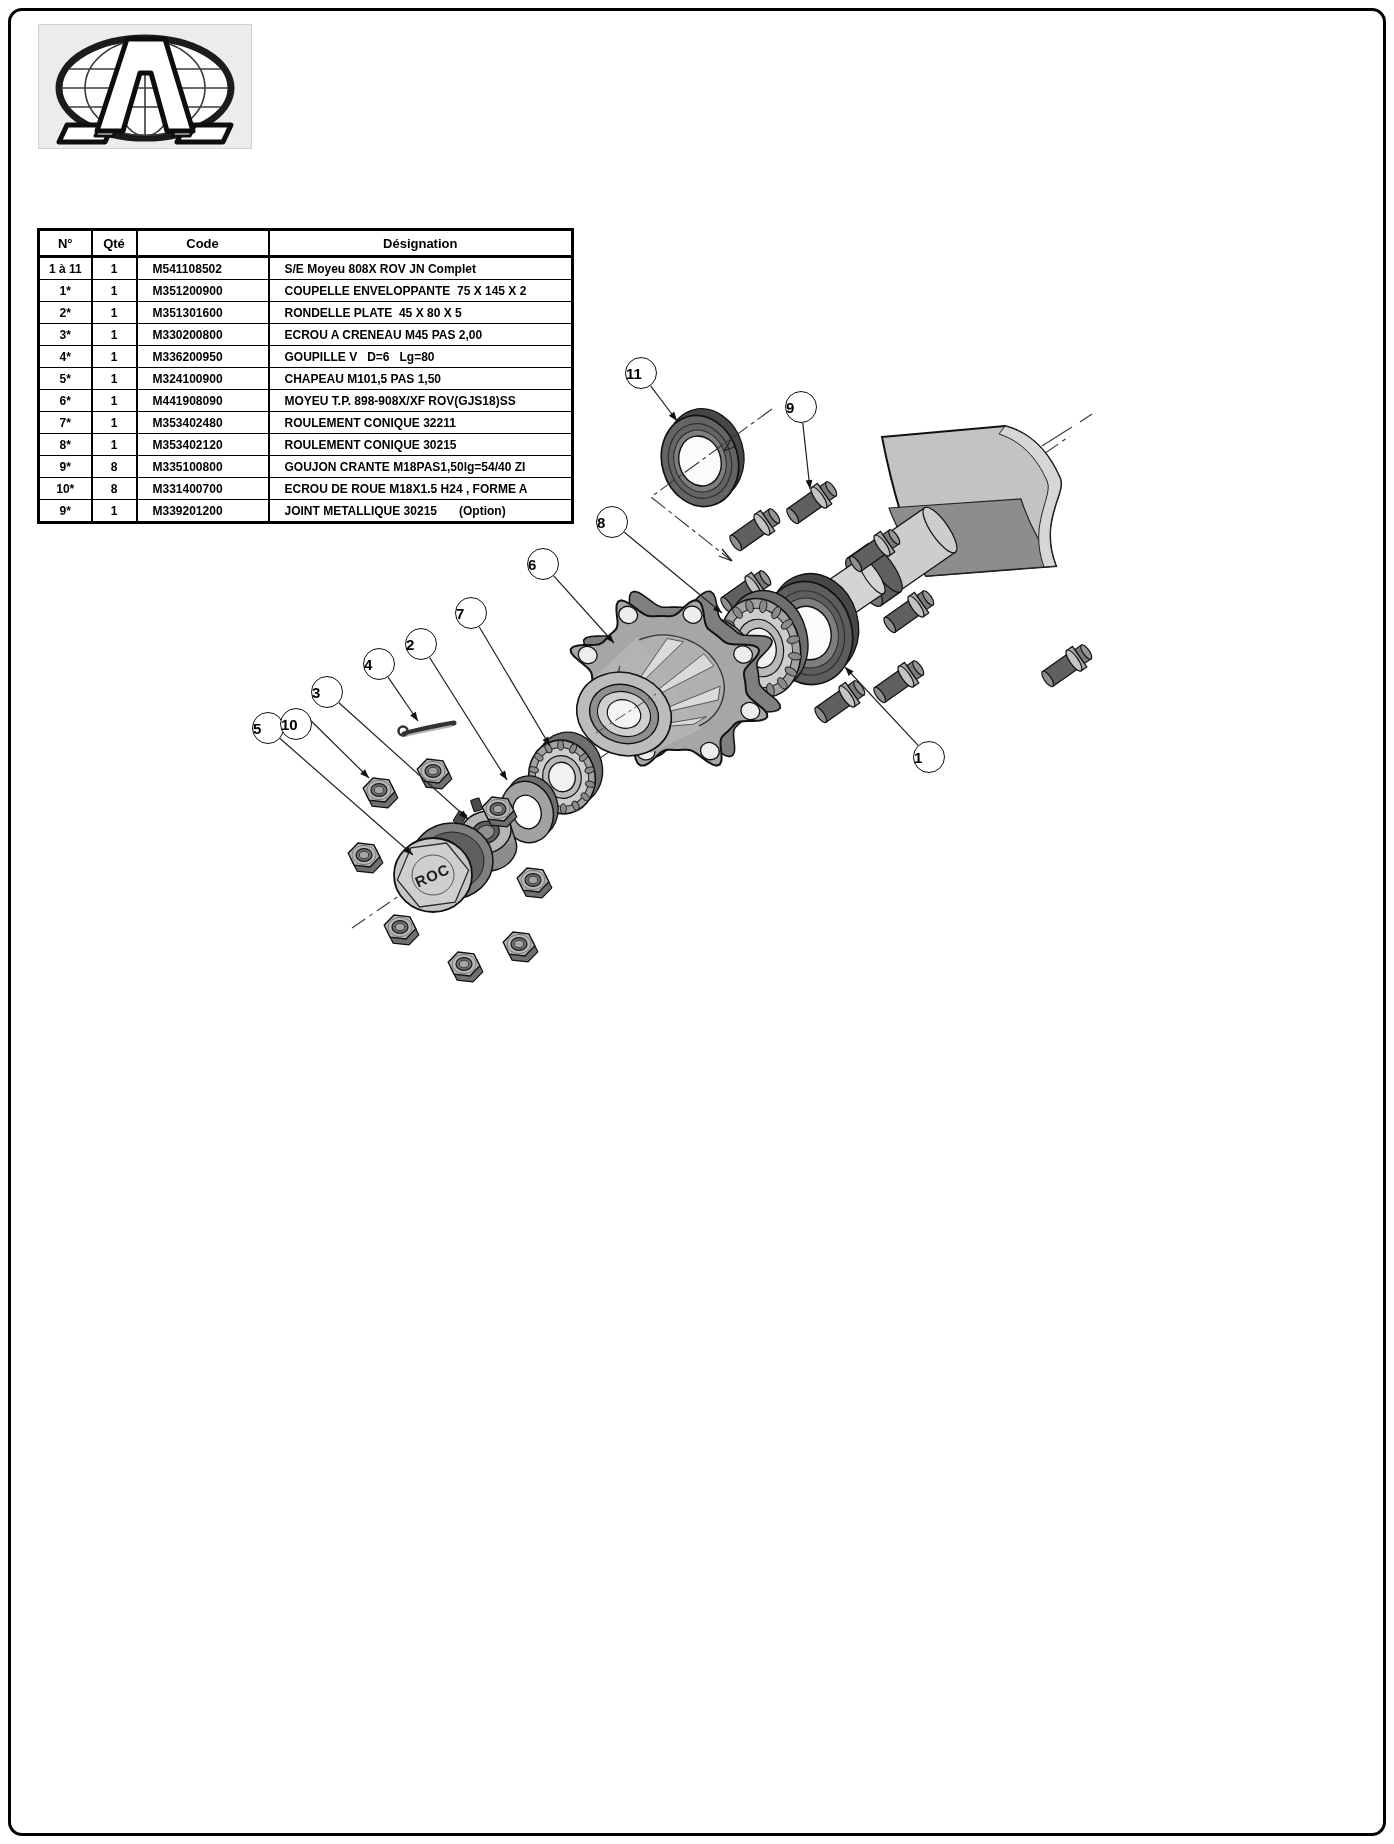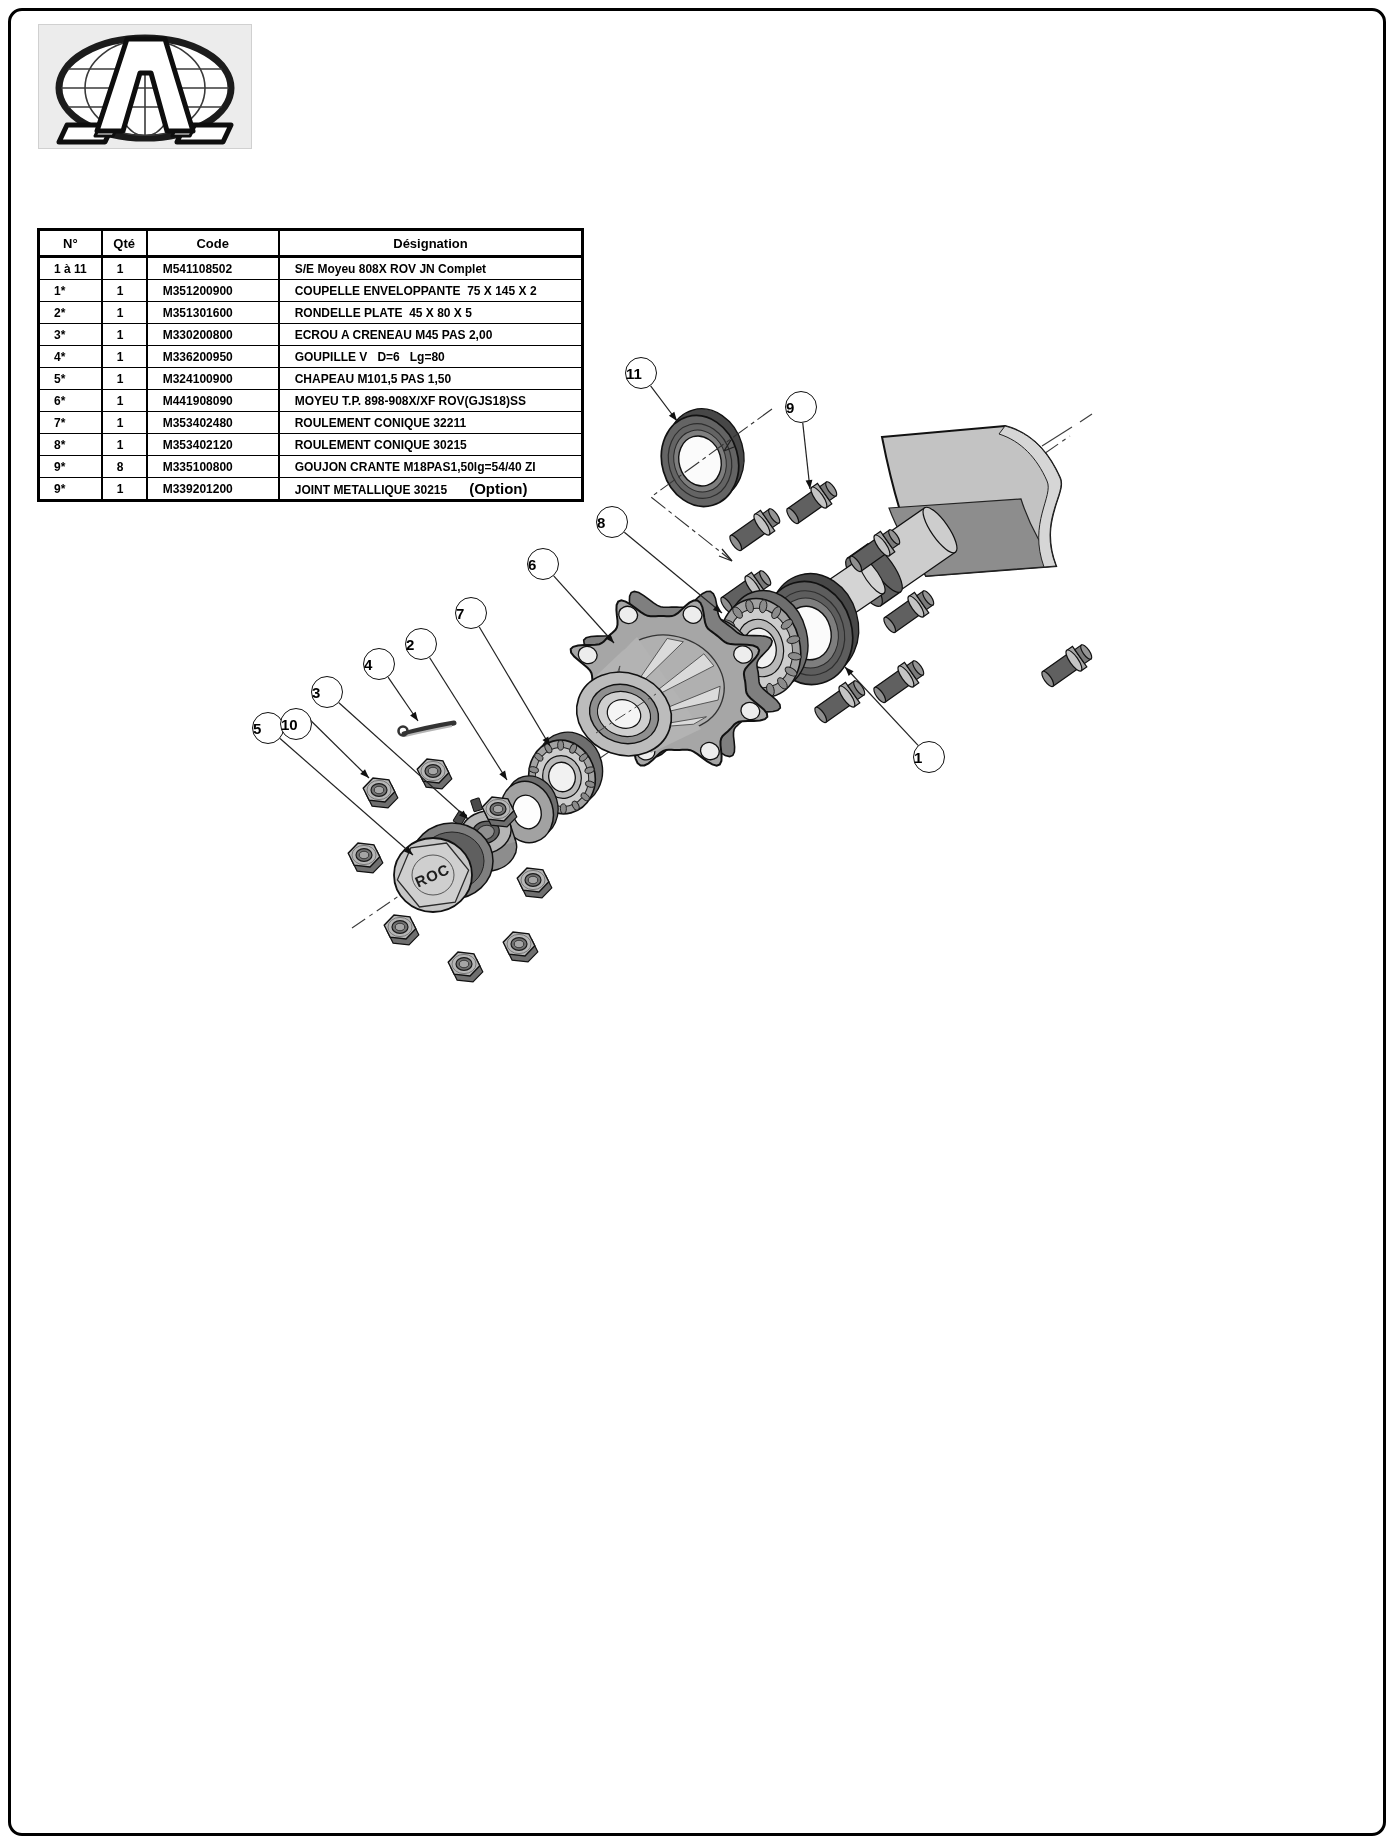--- a/index.html
+++ b/index.html
@@ -10,23 +10,23 @@
   .logo-box{position:absolute;left:38px;top:24px;width:212px;height:123px;
             background:#ececec;border:1px solid #d0d0d0;}
   
   table.parts{position:absolute;left:37px;top:228px;border-collapse:collapse;
               border:3px solid #000;table-layout:fixed;}
   table.parts th{border:2px solid #000;border-bottom:3px solid #000;height:24px;
                  font-size:13px;font-weight:bold;text-align:center;padding:0 4px;color:#000;}
   table.parts td{border:2px solid #000;border-top-width:1px;border-bottom-width:1px;
                  height:21px;font-size:12px;font-weight:bold;color:#000;
                  padding:0 15px;overflow:hidden;}
-  table.parts td.c{padding:0 14px;}
+  table.parts td.c{text-align:center;padding:0 2px;}
   table.parts td span{white-space:pre;}
-  .opt-note{margin-left:22px;font-size:15px;}
+  .opt-note{margin-left:22px;font-size:12px;}
   
   svg.diagram{position:absolute;left:0;top:0;width:1394px;height:1844px;}
   .callout{position:absolute;width:32px;height:32px;border:1.7px solid #111;
            border-radius:50%;background:#fff;box-sizing:border-box;
            display:flex;align-items:center;justify-content:flex-start;
            font-size:15px;font-weight:bold;color:#000;line-height:1;}
 </style>
 </head>
 <body>
 
@@ -416,20 +416,26 @@
           <td><span>M353402120</span></td>
           <td><span>ROULEMENT CONIQUE 30215</span></td>
         </tr>
         <tr>
           <td class="c"><span>9*</span></td>
           <td class="c"><span>8</span></td>
           <td><span>M335100800</span></td>
           <td><span>GOUJON CRANTE M18PAS1,50lg=54/40 ZI</span></td>
         </tr>
         <tr>
+          <td class="c"><span>10*</span></td>
+          <td class="c"><span>8</span></td>
+          <td><span>M331400700</span></td>
+          <td><span>ECROU DE ROUE M18X1.5 H24 , FORME A</span></td>
+        </tr>
+        <tr>
           <td class="c"><span>9*</span></td>
           <td class="c"><span>1</span></td>
           <td><span>M339201200</span></td>
           <td><span>JOINT METALLIQUE 30215</span><span class="opt-note">(Option)</span></td>
         </tr>
       </tbody>
   </table>
 
   <div class="callout" style="left:913px;top:741px">
       <span>1</span>

